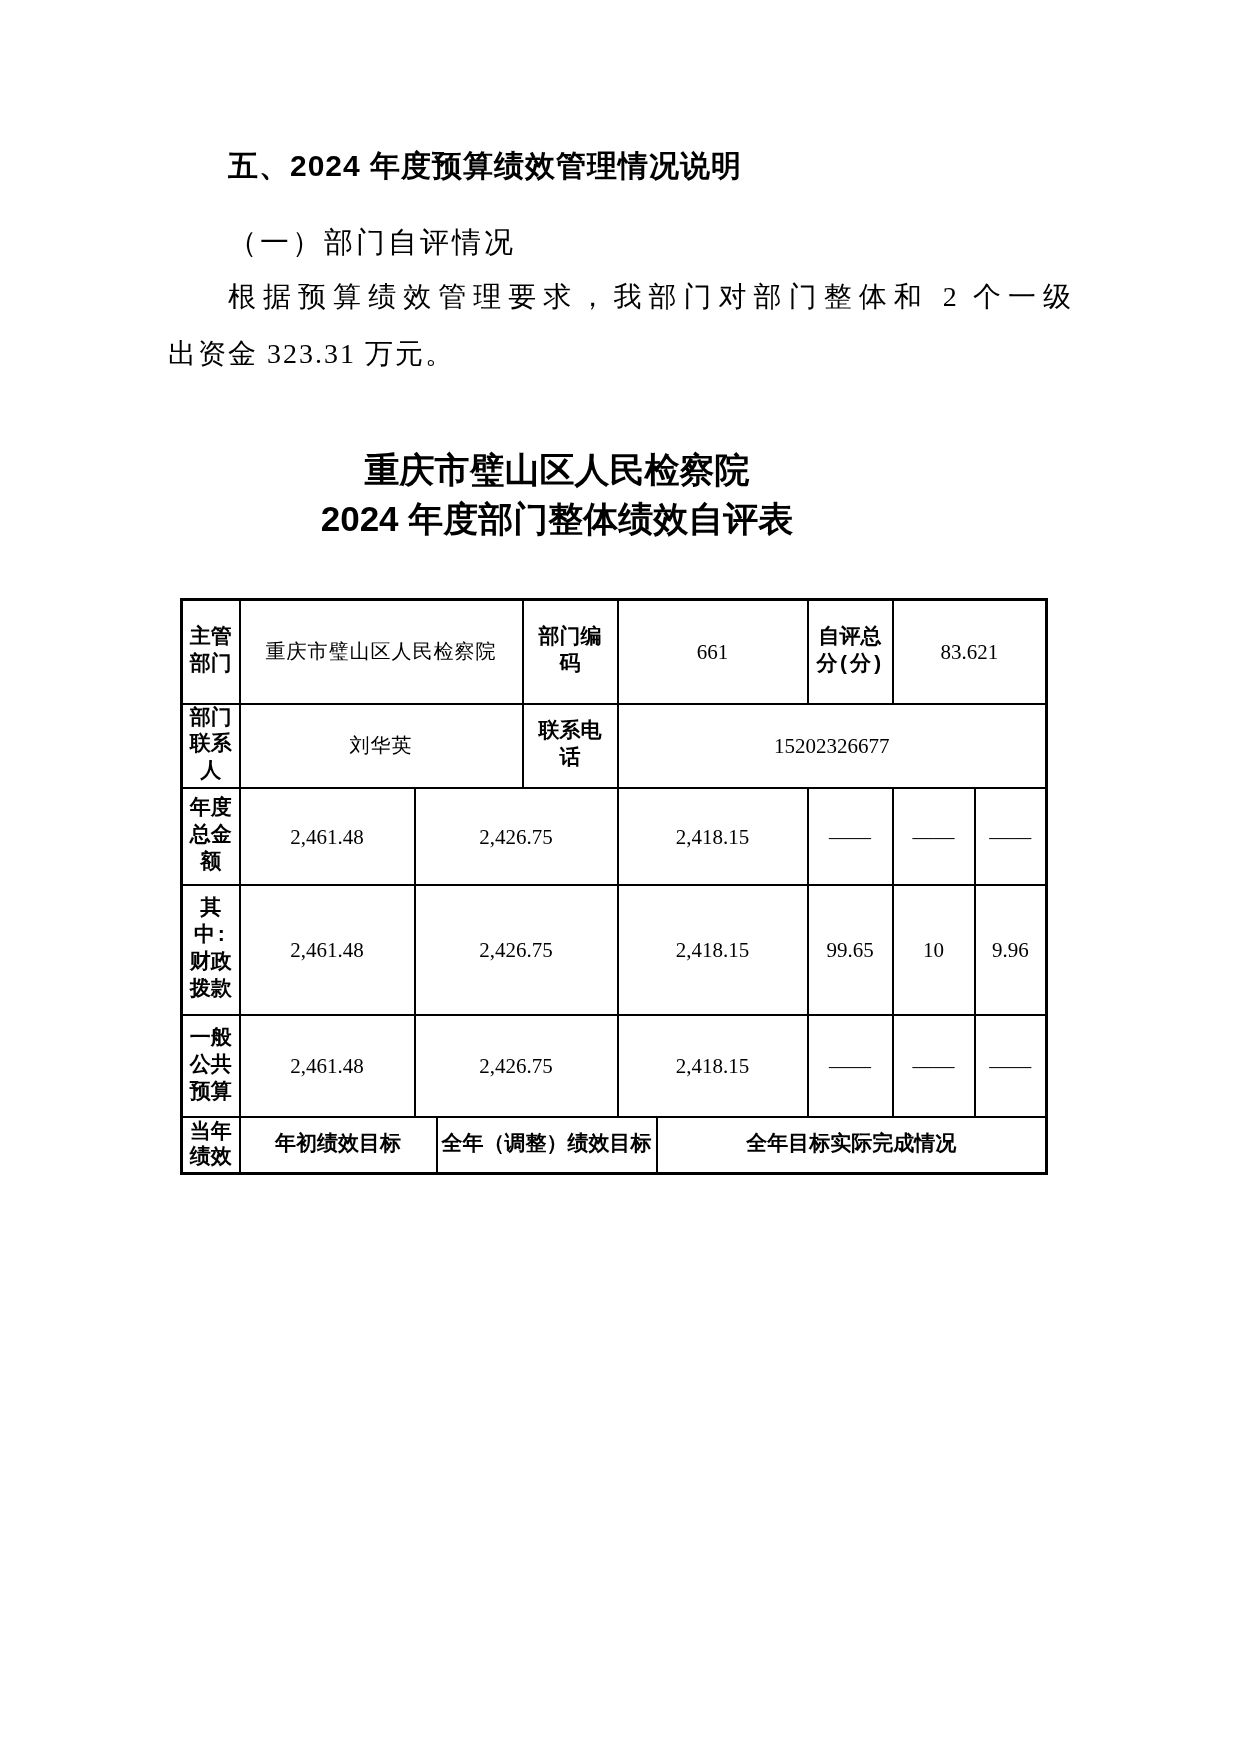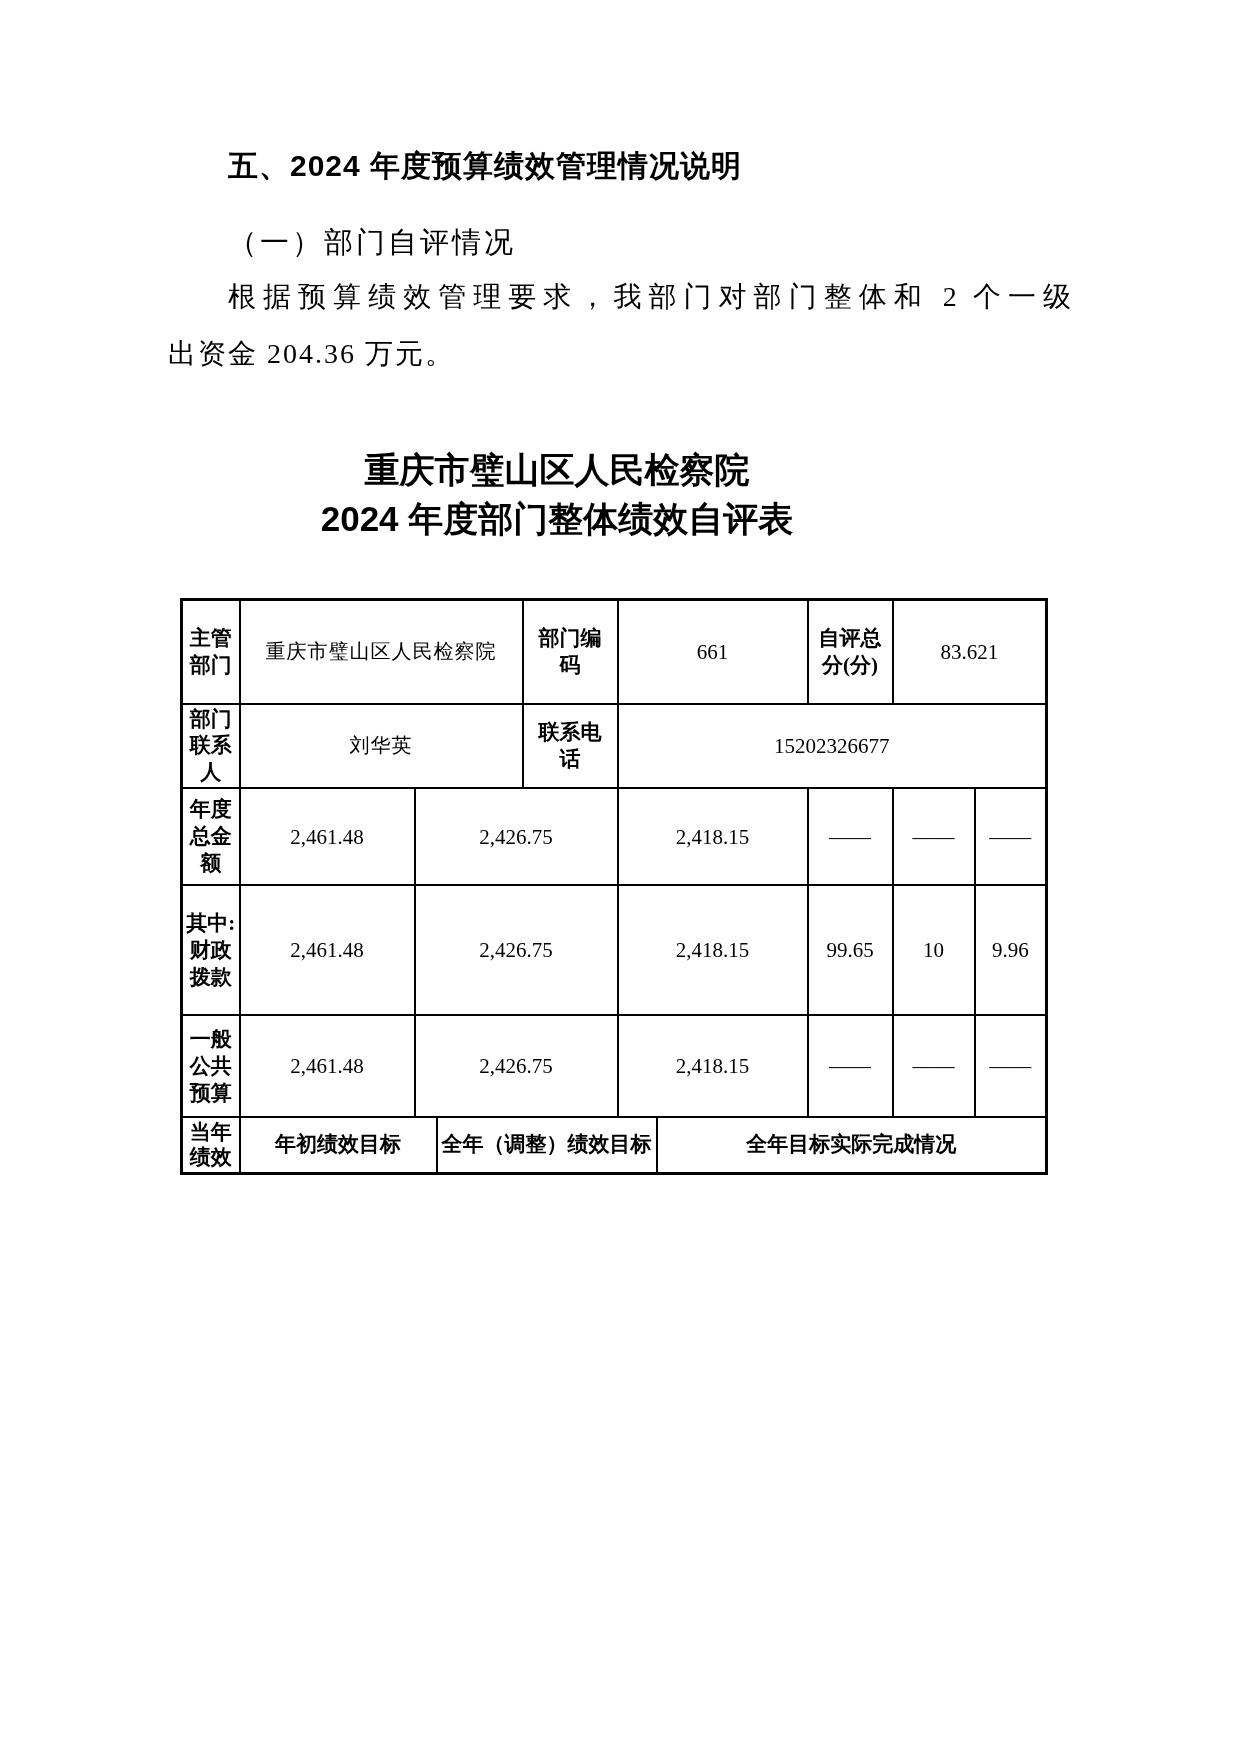--- a/index.html
+++ b/index.html
@@ -68,21 +68,21 @@
   }
   table.tbl td {
     border: 2px solid #000;
     text-align: center;
     vertical-align: middle;
     white-space: pre-line;
     padding: 1px 2px;
     overflow: hidden;
   }
   td.hd {
-    font-family: Liberation Serif, serif;
+    font-family: Liberation Mono, monospace;
     font-weight: bold;
     font-size: 21px;
     line-height: 1.28;
   }
   td.val {
     font-family: "Liberation Serif", serif;
     font-size: 21px;
     line-height: 1.25;
   }
   td.val.cn { font-size: 20px; letter-spacing: 1px; }
@@ -99,21 +99,21 @@
 <body>
 
 <div class="page">
 
   <div class="heading">五、2024 年度预算绩效管理情况说明</div>
 
   <div class="subheading">（一）部门自评情况</div>
 
   <div class="para">
     <div class="ln justify indent">根据预算绩效管理要求，我部门对部门整体和 2 个一级</div>
-    <div class="ln">出资金 204.36 万元。</div>
+    <div class="ln">出资金 323.31 万元。</div>
   </div>
 
   <div class="tbl-title t1">重庆市璧山区人民检察院</div>
   <div class="tbl-title t2">2024 年度部门整体绩效自评表</div>
 
   <table class="tbl">
     <colgroup>
       <col style="width:58px">
         <col style="width:175px">
         <col style="width:22px">

